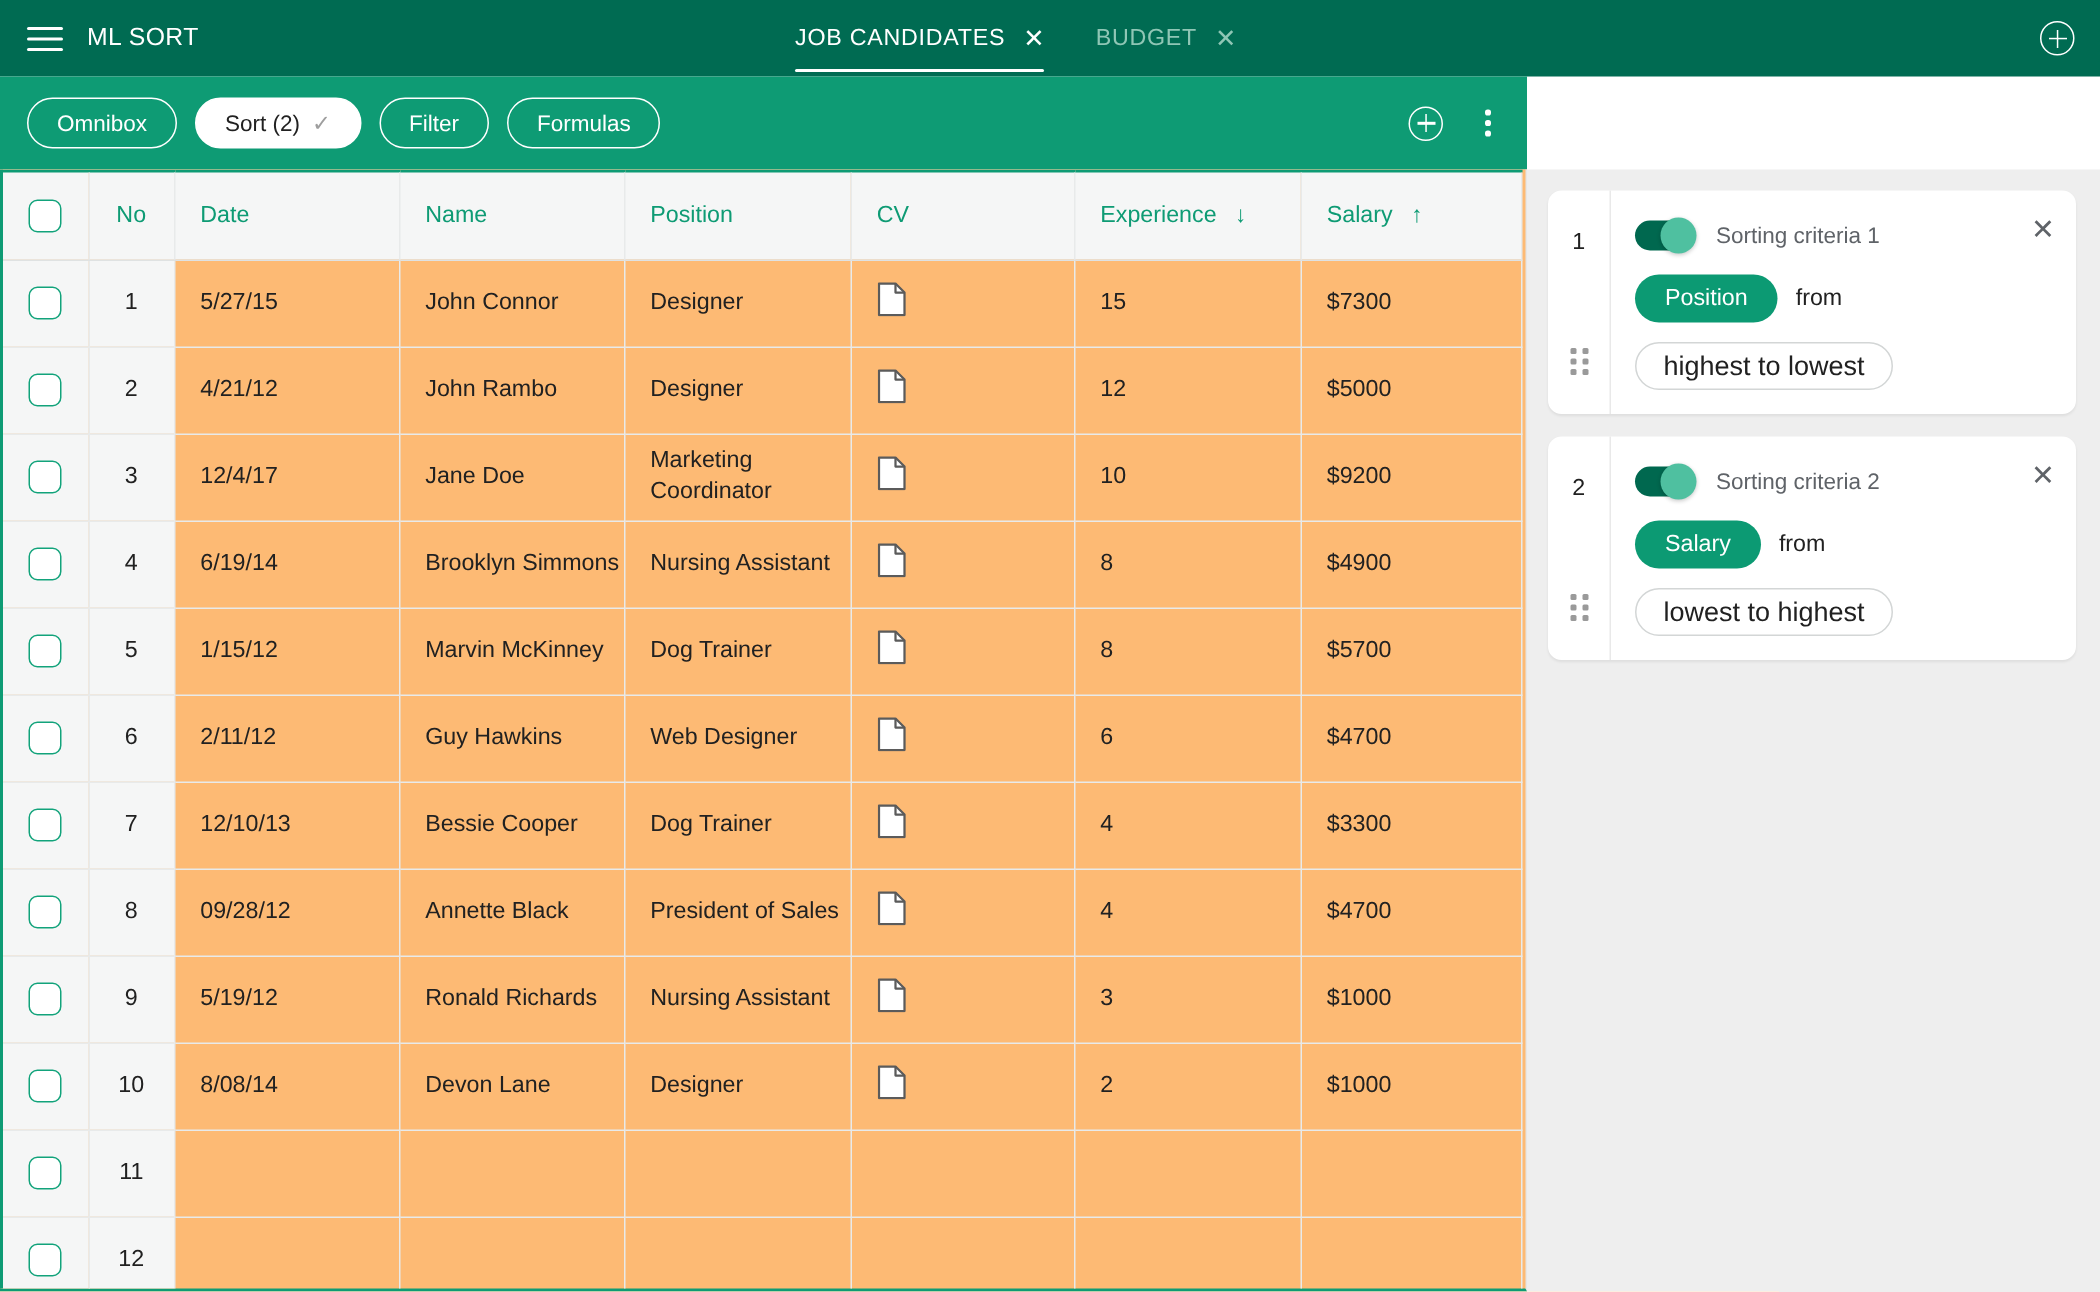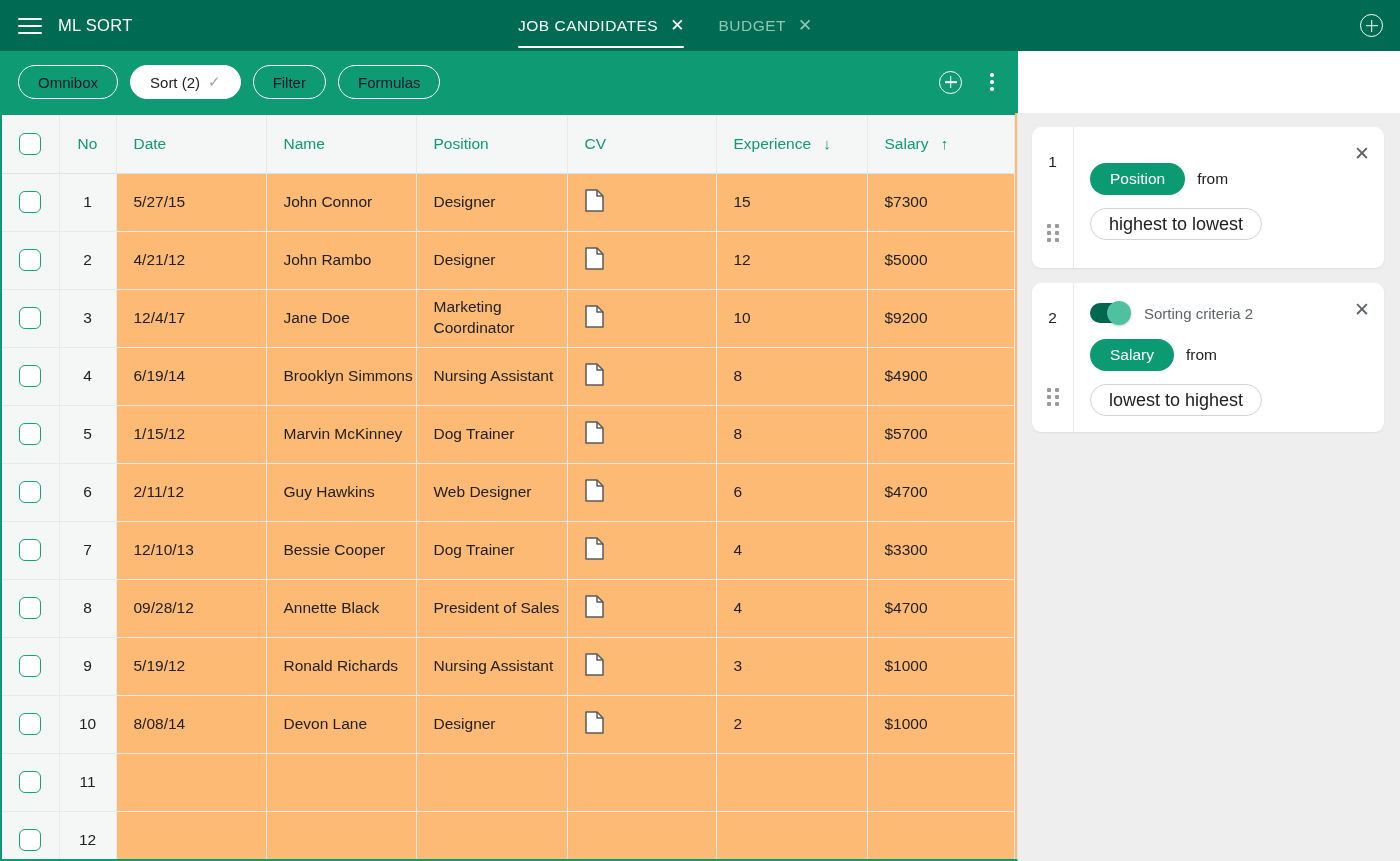--- a/index.html
+++ b/index.html
@@ -17,21 +17,21 @@
     display: flex; align-items: center; position: relative;
   }
   .hamburger {
     width: 24px; height: 16px; margin-left: 18px; margin-right: 16px;
     display: flex; flex-direction: column; justify-content: space-between;
     cursor: pointer;
   }
   .hamburger i { display: block; height: 2px; background: #ffffff; border-radius: 1px; }
   .brand { color: #ffffff; font-size: 16.5px; letter-spacing: .3px; font-weight: 400; }
 
-  .tabs { position: absolute; left: 518px; top: 0; height: 51px; display: flex; align-items: center; gap: 0; }
+  .tabs { position: absolute; left: 530px; top: 0; height: 51px; display: flex; align-items: center; gap: 0; }
   .tab { display: flex; align-items: center; height: 51px; position: relative; cursor: pointer; }
   .tab .tab-label { font-size: 15.5px; letter-spacing: .5px; }
   .tab.active .tab-label { color: #ffffff; }
   .tab:not(.active) .tab-label { color: #8FC6B5; }
   .tab .tab-close {
     margin-left: 12px; font-size: 17px; line-height: 1;
     color: #ffffff; cursor: pointer;
   }
   .tab:not(.active) .tab-close { color: #8FC6B5; }
   .tab.active::after {
@@ -53,21 +53,21 @@
 
   
   .toolbar-row { height: 62px; flex: 0 0 62px; display: flex; }
   .toolbar {
     width: 1018px; background: #0E9B74;
     display: flex; align-items: center; padding-left: 18px; gap: 12px;
     position: relative;
   }
   .pill {
     height: 34px; padding: 0 19px; border-radius: 17px;
-    border: 1.4px solid #ffffff; color: #0f172a; background: transparent;
+    border: 1.4px solid #ffffff; color: #ffffff; background: transparent;
     font-size: 15px; display: flex; align-items: center; cursor: pointer;
     font-family: "Liberation Sans", sans-serif;
   }
   .pill.filled { background: #ffffff; color: #212121; border-color: #ffffff; gap: 8px; }
   .pill .check { color: #9e9e9e; font-size: 15px; }
   .toolbar-right {
     position: absolute; right: 16px; top: 0; height: 62px;
     display: flex; align-items: center; gap: 20px;
   }
   .kebab { width: 20px; height: 22px; display: flex; flex-direction: column; align-items: center; justify-content: center; gap: 3.5px; cursor: pointer; }
@@ -450,20 +450,26 @@
           <div class="drag-dots">
               <i></i>
               <i></i>
               <i></i>
               <i></i>
               <i></i>
               <i></i>
             </div>
         </div>
         <div class="crit-body">
+          <div class="crit-top">
+            <div class="toggle small">
+                <span class="knob"></span>
+              </div>
+            <div class="crit-name">Sorting criteria 1</div>
+          </div>
           <div class="crit-close">✕</div>
           <div class="crit-row2">
             <div class="field-pill">Position</div>
             <div class="from-label">from</div>
           </div>
           <div class="order-pill">highest to lowest</div>
         </div>
       </div>
 
       <div class="crit-card">

